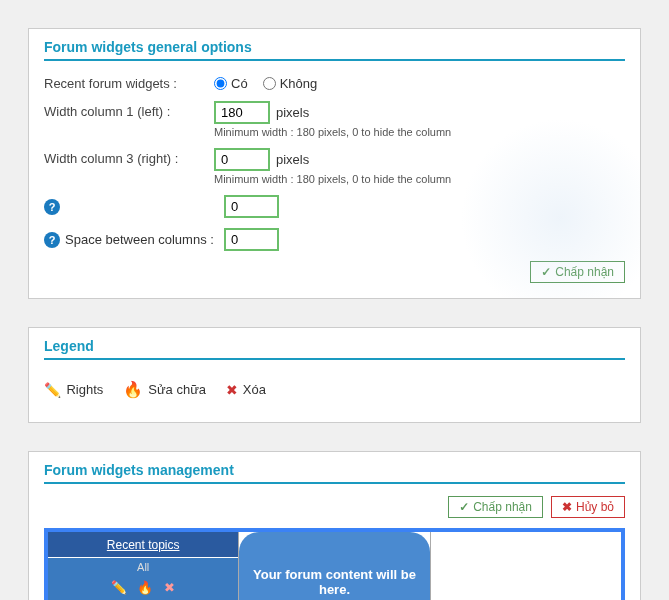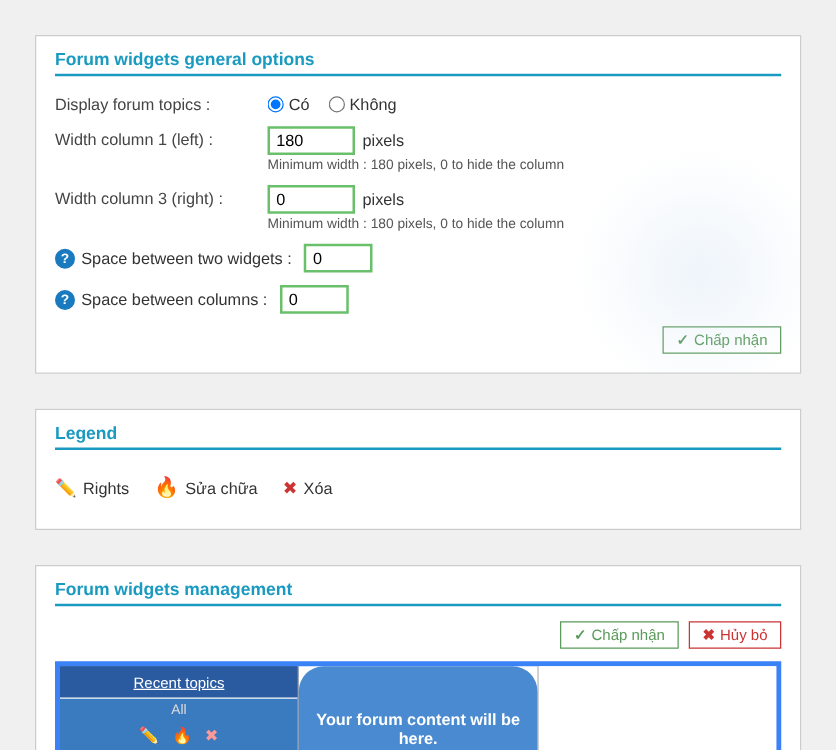--- a/index.html
+++ b/index.html
@@ -57,21 +57,21 @@
     }
 
     input[type="text"] {
       border: 2px solid #6abf6a;
       padding: 2px 5px;
       font-size: 13px;
       outline: none;
     }
 
     input[type="text"].wide {
-      width: 70px;
+      width: 56px;
     }
 
     input[type="text"].narrow {
       width: 55px;
     }
 
     .radio-group {
       display: flex;
       align-items: center;
       gap: 15px;
@@ -259,21 +259,21 @@
       pointer-events: none;
     }
   </style>
 </head>
 <body>
 
 <div class="section section-watermark">
   <div class="section-title">Forum widgets general options</div>
 
   <div class="form-row">
-    <div class="form-label">Display forum topics :</div>
+    <div class="form-label">Recent forum widgets :</div>
     <div class="form-content">
       <div class="radio-group">
         <label>
           <input type="radio" name="display_widgets" checked="" style="">
           <span>Có</span>
         </label>
         <label>
           <input type="radio" name="display_widgets" style="">
           <span>Không</span>
         </label>
@@ -299,21 +299,20 @@
         <input type="text" class="wide" value="0" style="">
         <span>pixels</span>
       </div>
       <div class="sub-note">Minimum width : 180 pixels, 0 to hide the column</div>
     </div>
   </div>
 
   <div class="form-row-with-help">
     <div class="label-with-help">
       <span class="help-icon">?</span>
-      <span>Space between two widgets :</span>
     </div>
     <input type="text" class="narrow" value="0" style="margin-left: 10px;">
   </div>
 
   <div class="form-row-with-help">
     <div class="label-with-help">
       <span class="help-icon">?</span>
       <span>Space between columns :</span>
     </div>
     <input type="text" class="narrow" value="0" style="margin-left: 10px;">

